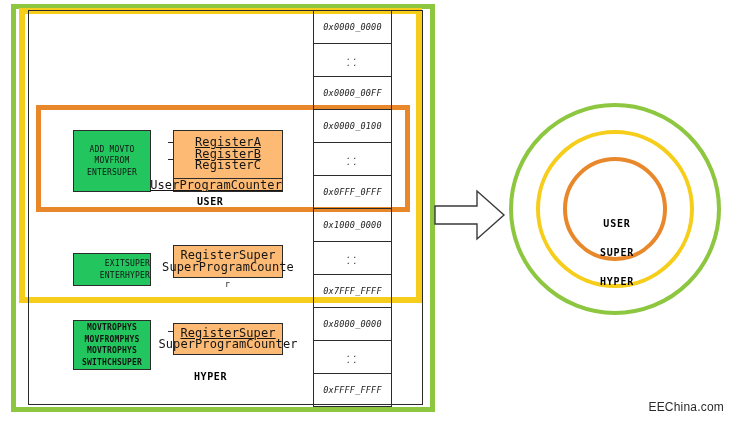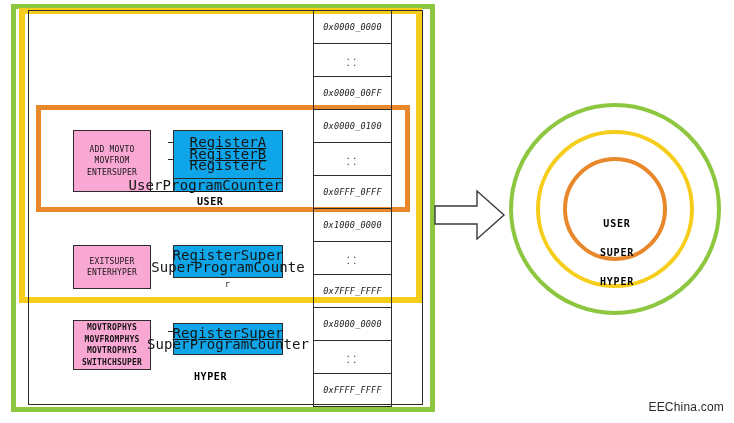--- a/index.html
+++ b/index.html
@@ -73,38 +73,38 @@
     flex-direction: column;
     color: #3a3a3a;
   }
   .mem-cell.gap span { display: block; }
 
   
   .ibox {
     position: absolute;
     box-sizing: border-box;
     border: 1px solid #2b2b2b;
-    background: #f9a8d4;
+    background: #22c55e;
     display: flex;
     flex-direction: column;
     align-items: center;
     justify-content: center;
     font-size: 8px;
     line-height: 11.5px;
     letter-spacing: 0.2px;
     color: #151515;
     white-space: nowrap;
   }
 
   .rbox {
     position: absolute;
     box-sizing: border-box;
     border: 1px solid #2b2b2b;
-    background: #0ea5e9;
-    font-size: 14px;
+    background: #fdba74;
+    font-size: 12px;
     line-height: 11.5px;
     letter-spacing: 0.1px;
     color: #151515;
   }
   .rbox .r-top {
     display: flex;
     flex-direction: column;
     align-items: center;
     justify-content: center;
     border-bottom: 1px solid #2b2b2b;
@@ -232,21 +232,21 @@
       <div><u>RegisterA</u></div>
       <div><u>RegisterB</u></div>
       <div>RegisterC</div>
     </div>
     <div class="r-bot" style="height:14px;">
       <span><u>UserProgramCounter</u></span>
     </div>
   </div>
   <div class="level-label" style="left:197px; top:196px;">USER</div>
 
-  <div class="ibox" style="left:73px; top:245px; width:78px; height:44px;">
+  <div class="ibox" style="left:73px; top:253px; width:78px; height:33px;align-items:flex-end;">
     <div>EXITSUPER</div>
     <div>ENTERHYPER</div>
   </div>
   <div class="rbox" style="left:173px; top:245px; width:110px; height:33px; display:flex; flex-direction:column; align-items:center; justify-content:center;">
     <div>RegisterSuper</div>
     <div>SuperProgramCounte</div>
   </div>
   <div class="overflow-char" style="left:225px; top:280px;">r</div>
 
   <div class="ibox" style="left:73px; top:320px; width:78px; height:50px;font-weight:bold;">

